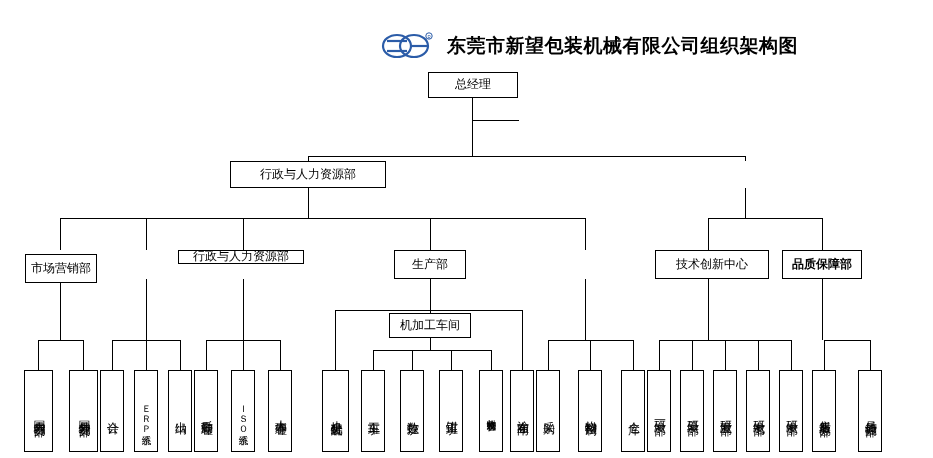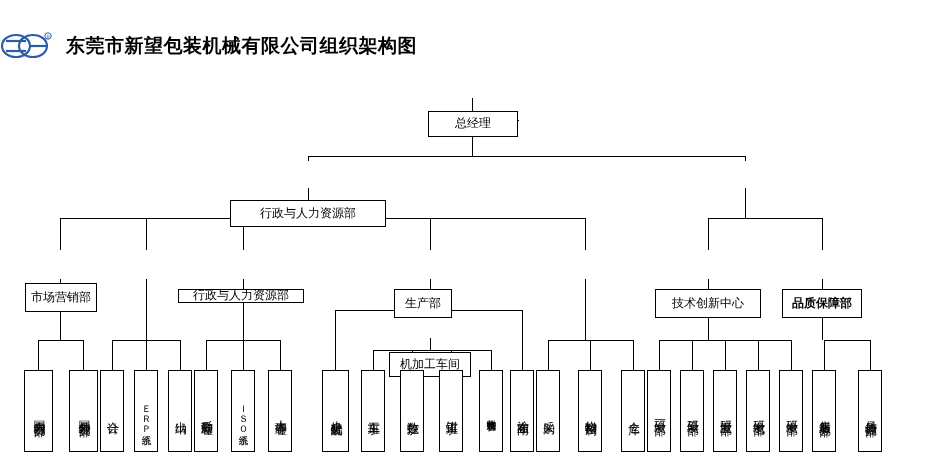--- a/index.html
+++ b/index.html
@@ -19,21 +19,21 @@
   }
   
   #header {
     position: absolute;
     left: 0;
     top: 24px;
     width: 798px;
     height: 44px;
     display: flex;
     align-items: center;
-    justify-content: flex-start;
+    justify-content: flex-end;
   }
   #logo {
     width: 52px;
     height: 34px;
     margin-right: 14px;
     flex: 0 0 auto;
     position: relative;
   }
   #logo svg { display: block; }
   #title {
@@ -66,21 +66,20 @@
     padding-top: 4px;
     font-size: 12px;
   }
   .node.vert.small {
     font-size: 9.5px;
     letter-spacing: 0.5px;
   }
   .node.h {
     padding: 0 15px;
     white-space: nowrap;
-    margin-top: 39px;
   }
 
   
   .line {
     position: absolute;
     background: #000000;
     z-index: 1;
   }
   .vline { width: 1px; }
   .hline { height: 1px; }
@@ -123,24 +122,24 @@
   <div class="line vline" style="left:146px; top:218px; height:32px;"></div>
   <div class="line vline" style="left:243px; top:218px; height:32px;"></div>
   <div class="line vline" style="left:430px; top:218px; height:32px;"></div>
   <div class="line vline" style="left:585px; top:218px; height:32px;"></div>
 
   <div class="line vline" style="left:745px; top:188px; height:30px;"></div>
   <div class="line hline" style="left:708px; top:218px; width:114px;"></div>
   <div class="line vline" style="left:708px; top:218px; height:32px;"></div>
   <div class="line vline" style="left:822px; top:218px; height:32px;"></div>
 
-  <div class="node h" style="left:25px; top:244px; width:72px; height:29px;">市场营销部</div>
+  <div class="node h" style="left:25px; top:254px; width:72px; height:29px;">市场营销部</div>
   <div class="node h" style="left:178px; top:250px; width:126px; height:14px;">行政与人力资源部</div>
-  <div class="node h" style="left:394px; top:250px; width:58px; height:29px;">生产部</div>
-  <div class="node h" style="left:655px; top:250px; width:106px; height:29px;">技术创新中心</div>
+  <div class="node h" style="left:394px; top:250px; width:72px; height:29px;">生产部</div>
+  <div class="node h" style="left:655px; top:250px; width:114px; height:29px;">技术创新中心</div>
   <div class="node h" style="left:782px; top:250px; width:80px; height:29px;font-weight:bold;">品质保障部</div>
 
   <div class="line vline" style="left:60px; top:279px; height:61px;"></div>
   <div class="line hline" style="left:38px; top:340px; width:45px;"></div>
   <div class="line vline" style="left:38px; top:340px; height:30px;"></div>
   <div class="line vline" style="left:83px; top:340px; height:30px;"></div>
   <div class="node vert" style="left:24px; top:370px; width:29px; height:82px;">国内贸易部</div>
   <div class="node vert" style="left:69px; top:370px; width:29px; height:82px;">国外贸易部</div>
 
   <div class="line vline" style="left:146px; top:279px; height:61px;"></div>

